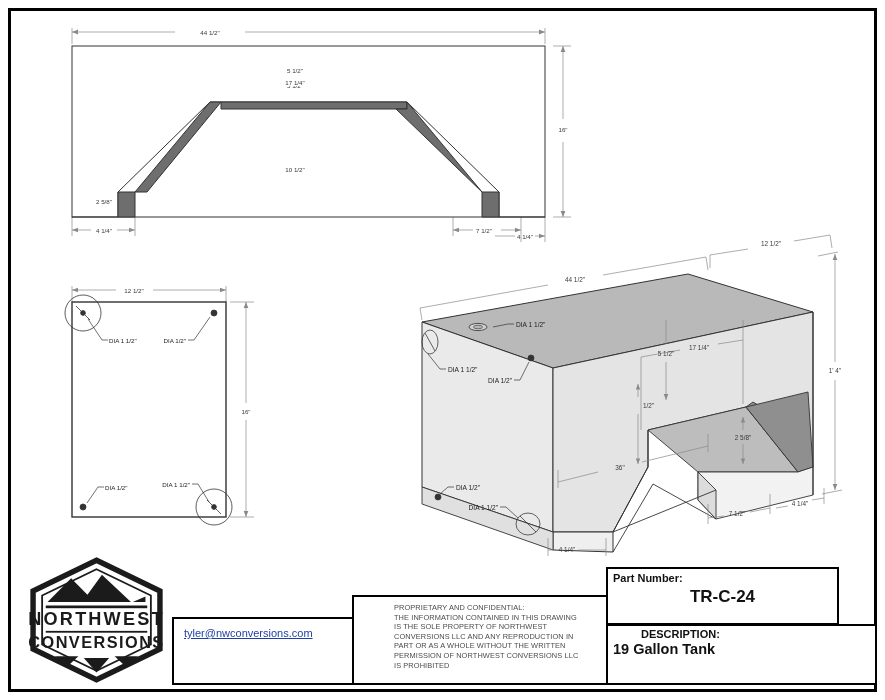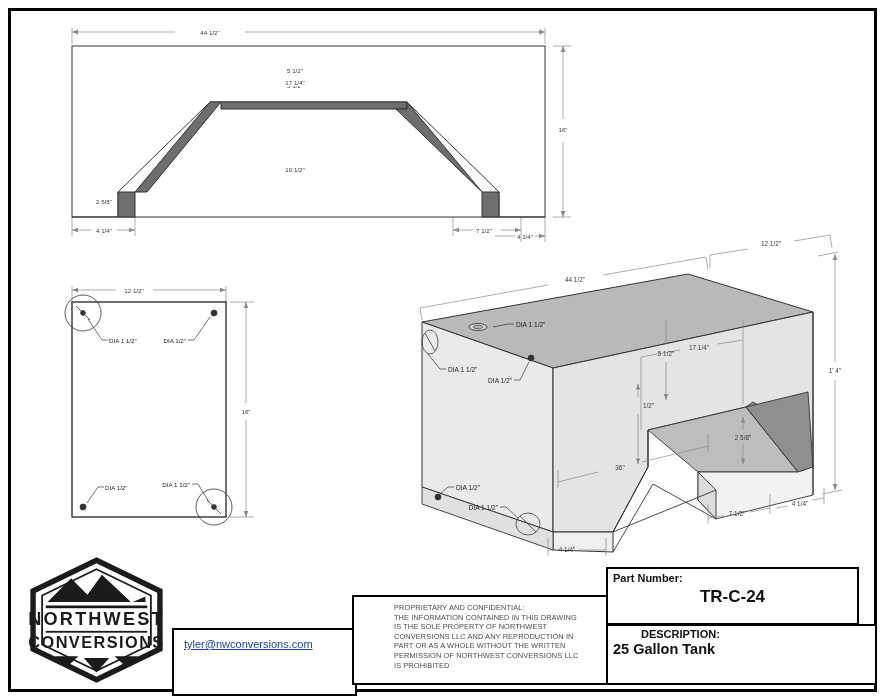--- a/index.html
+++ b/index.html
@@ -8,24 +8,24 @@
   #frame{position:absolute;left:8px;top:8px;width:869px;height:684px;border:3px solid #000;box-sizing:border-box;}
   svg{display:block;}
   .dimtxt{font-family:"Liberation Sans",sans-serif;fill:#3a3a3a;}
   .calltxt{font-family:"Liberation Sans",sans-serif;fill:#222;}
 
   
   .tb{position:absolute;box-sizing:border-box;background:#fff;border:2.5px solid #000;}
   #tb-notice{left:352px;top:595px;width:256px;height:90px;}
   #tb-notice .notice{padding:6px 6px 0 40px;font-size:7.4px;line-height:9.6px;color:#4a4a4a;
                      font-family:"Liberation Sans",sans-serif;letter-spacing:.1px;white-space:pre-line;}
-  #tb-email{left:172px;top:617px;width:185px;height:68px;margin-top:11px;}
+  #tb-email{left:172px;top:617px;width:185px;height:68px;}
   #tb-email .mail{padding:8px 0 0 10px;font-size:11px;color:#1f3fa4;text-decoration:underline;
                   font-family:"Liberation Sans",sans-serif;}
-  #tb-part{left:606px;top:567px;width:253px;height:58px;}
+  #tb-part{left:606px;top:567px;width:233px;height:58px;}
   #tb-part .lab{padding:3px 0 0 5px;font-size:11px;font-weight:bold;color:#111;}
   #tb-part .val{text-align:center;font-size:17px;font-weight:bold;color:#111;margin-top:3px;}
   #tb-desc{left:606px;top:624px;width:271px;height:61px;}
   #tb-desc .lab{padding:2px 0 0 5px;font-size:11px;font-weight:bold;color:#111;margin-left:28px;}
   #tb-desc .l1,#tb-desc .l2{padding-left:5px;font-size:14.5px;font-weight:bold;color:#111;line-height:18px;}
 
   
   #logo{position:absolute;left:24px;top:556px;width:145px;height:128px;}
 </style>
 </head>
@@ -327,15 +327,15 @@
 IS PROHIBITED</div>
   </div>
 
   <div class="tb" id="tb-part">
     <div class="lab">Part Number:</div>
     <div class="val">TR-C-24</div>
   </div>
 
   <div class="tb" id="tb-desc">
     <div class="lab">DESCRIPTION:</div>
-    <div class="l2">25 Gallon Tank</div>
+    <div class="l2">19 Gallon Tank</div>
   </div>
 </div>
 
 </body></html>

